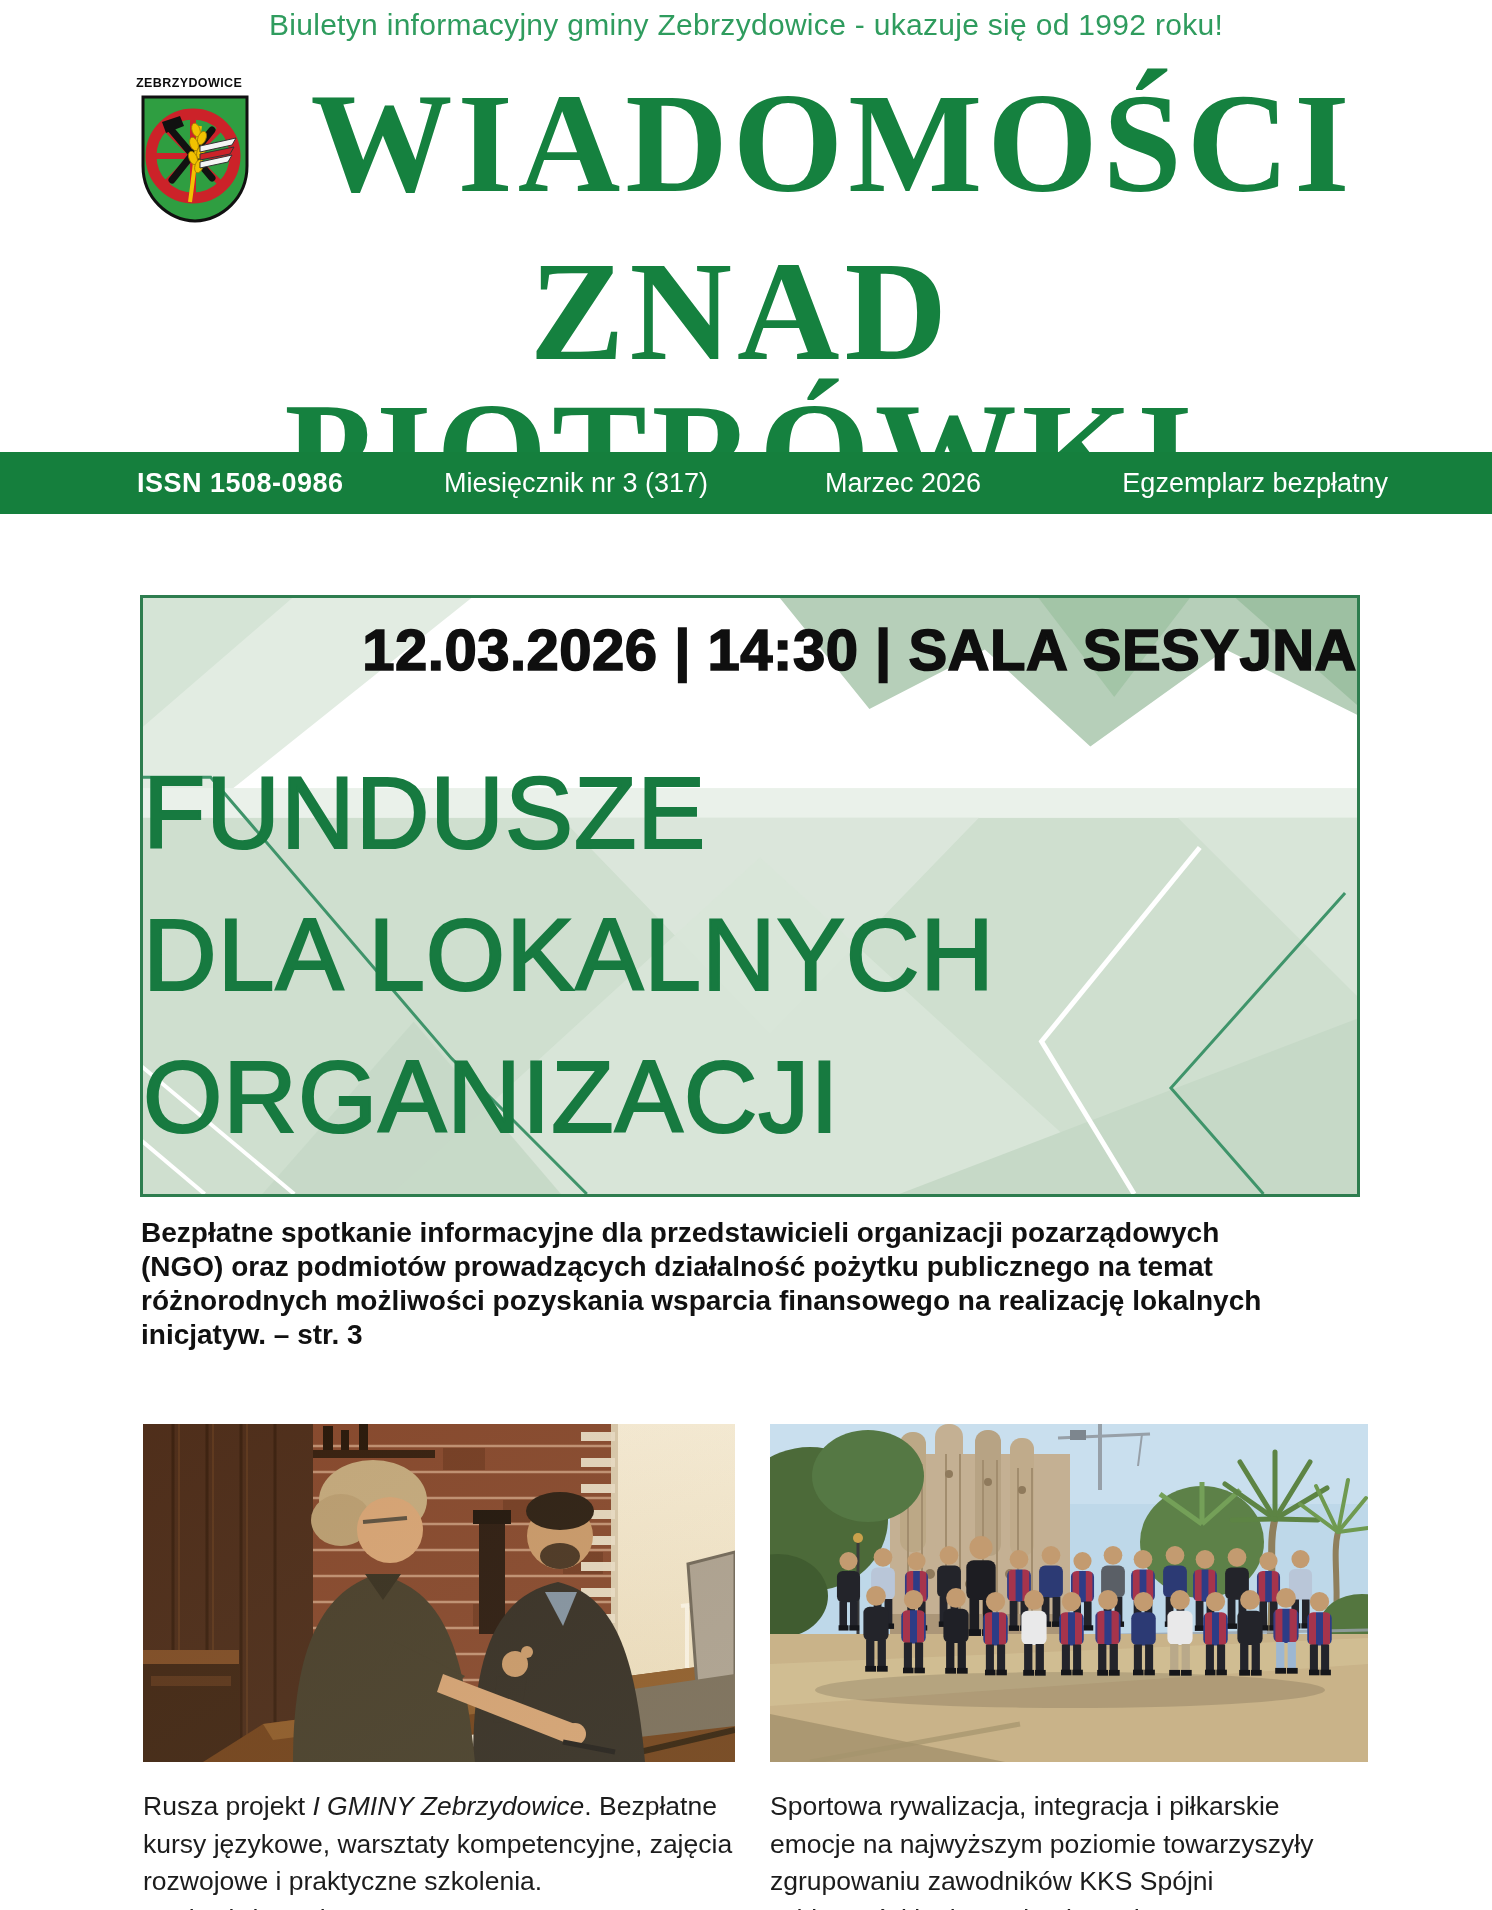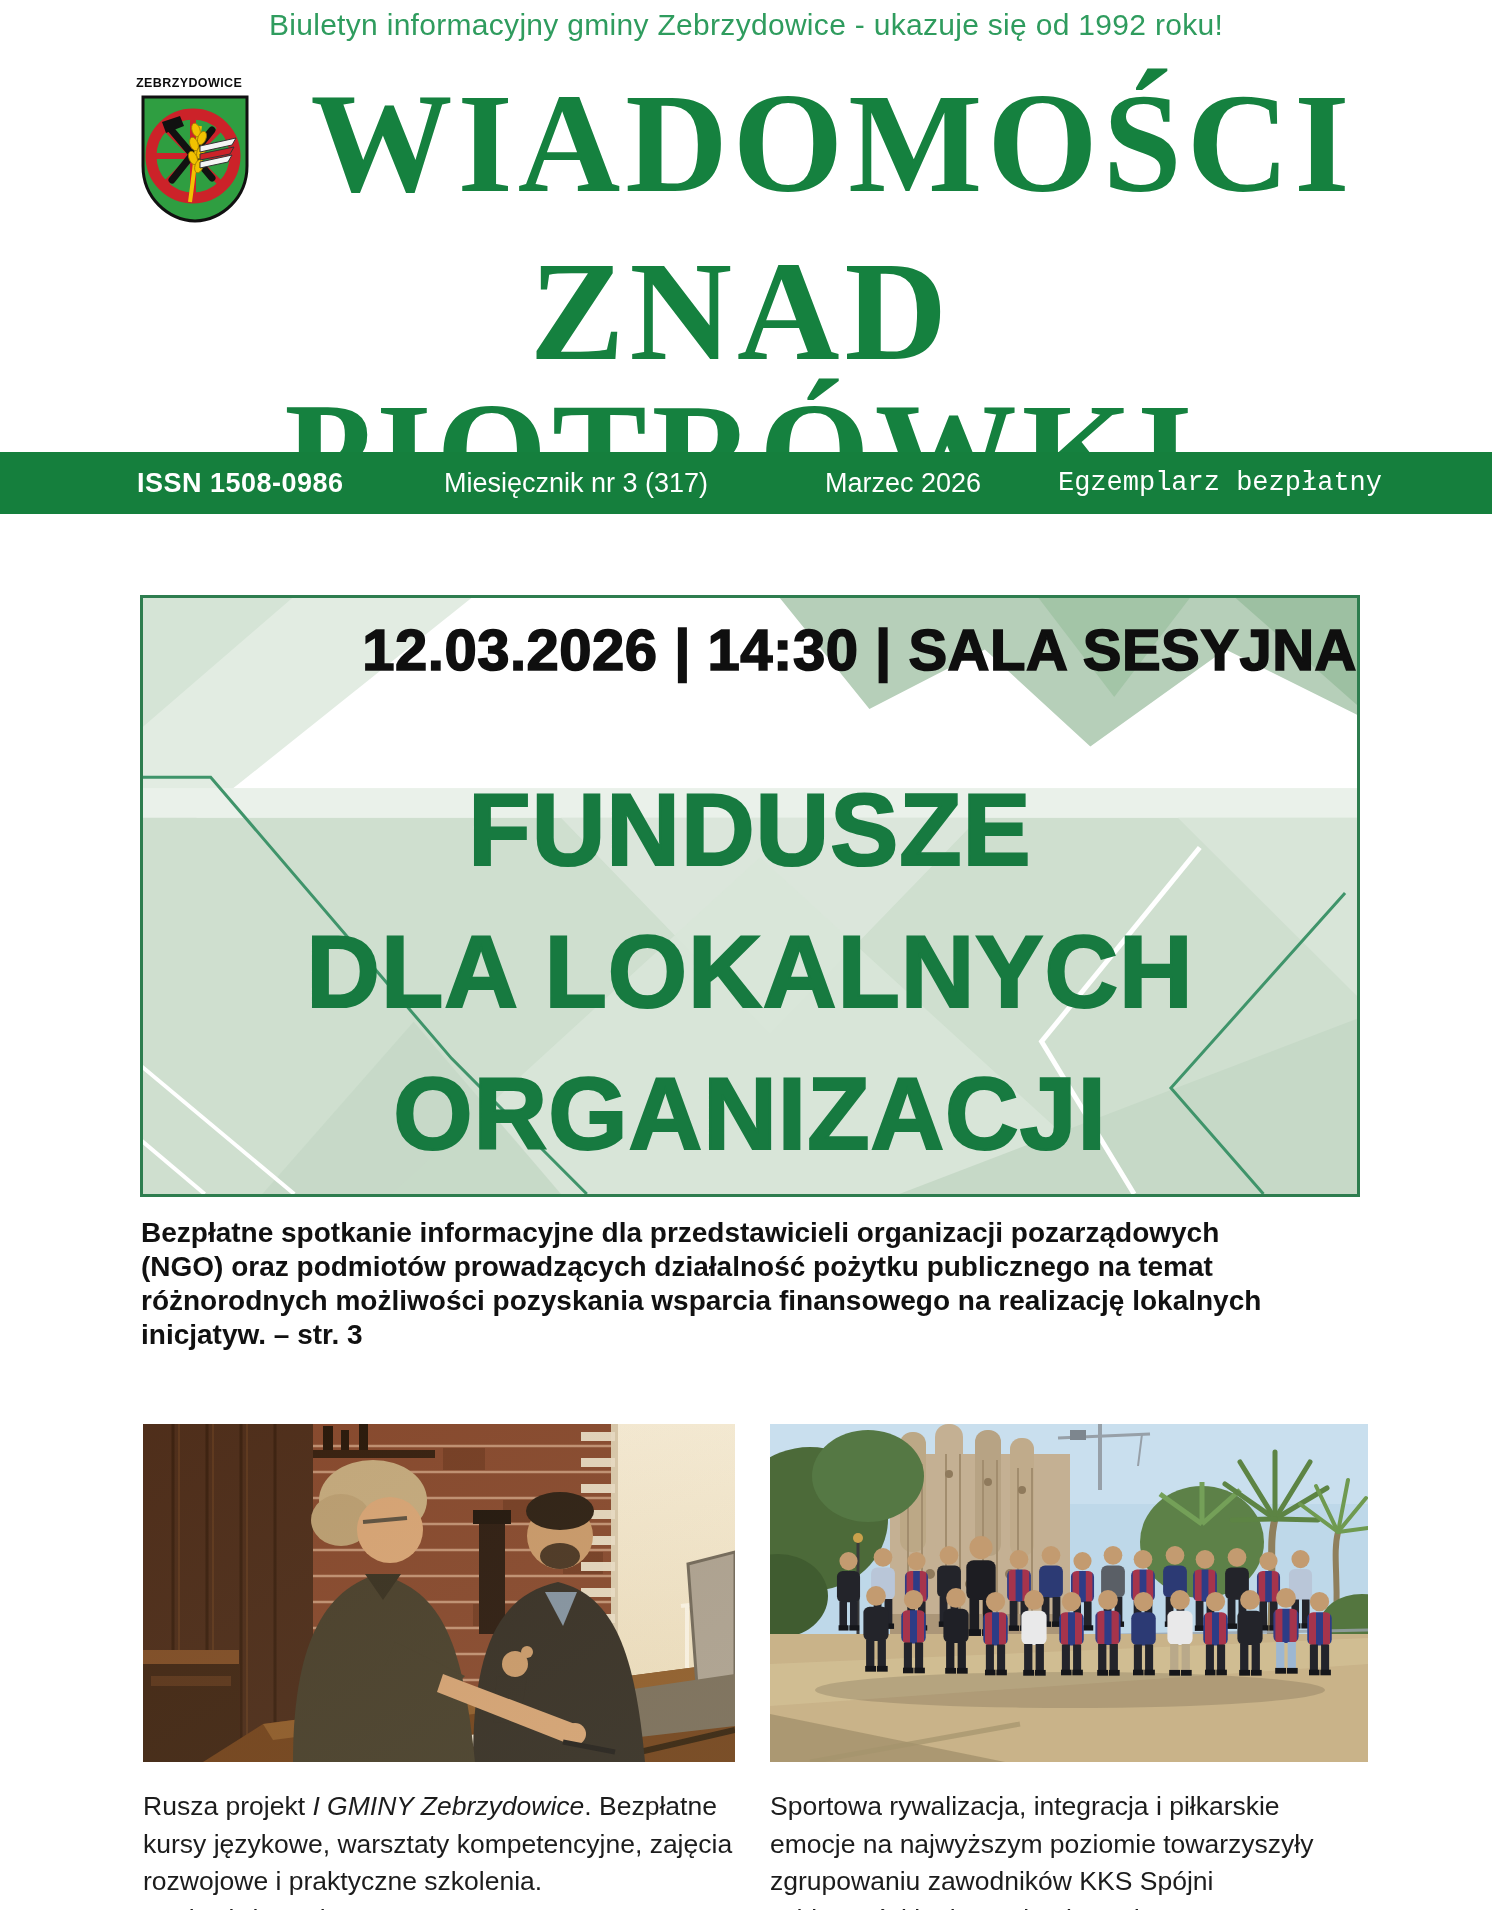--- a/index.html
+++ b/index.html
@@ -43,41 +43,41 @@
 
   
   .info-bar{
     position:absolute;left:0;top:452px;width:1492px;height:62px;
     background:var(--bar-green);color:var(--bar-text);
   }
   .info-bar span{position:absolute;top:0;height:62px;line-height:62px;font-size:27px;}
   .ib-issn{left:137px;font-weight:700;letter-spacing:.5px;}
   .ib-issue{left:444px;font-weight:400;}
   .ib-month{left:825px;font-weight:400;}
-  .ib-price{right:110px;font-weight:400;font-family:Liberation Mono, monospace;}
+  .ib-price{right:104px;font-weight:400;}
 
   
   .banner{
     position:absolute;left:140px;top:595px;width:1220px;height:602px;
     border:3px solid var(--banner-border-green);
   }
   .banner-bg{position:absolute;inset:0;width:100%;height:100%;}
   .banner-datetime{
     position:absolute;left:0;right:0;top:18px;text-align:right;
     font-size:58px;font-weight:700;color:#0f0f0f;letter-spacing:.5px;
     -webkit-text-stroke:1.6px #0f0f0f;
   }
   .banner-address{
     position:absolute;left:0;right:0;top:94px;text-align:center;
     font-size:35px;font-weight:400;color:#161616;letter-spacing:.3px;
     -webkit-text-stroke:.5px #161616;
   }
   .banner-title{
-    position:absolute;left:0;right:0;top:161px;text-align:center;
-    font-size:102px;line-height:142px;font-weight:700;letter-spacing:1px;
+    position:absolute;left:0;right:0;top:144px;text-align:left;
+    font-size:102px;line-height:142px;font-weight:400;letter-spacing:1px;
     color:var(--banner-title-green);
     -webkit-text-stroke:2.2px var(--banner-title-green);
   }
 
   
   .lead{
     position:absolute;left:141px;top:1216px;width:1232px;margin:0;
     font-size:28px;line-height:34px;font-weight:700;color:#111111;
   }
 

